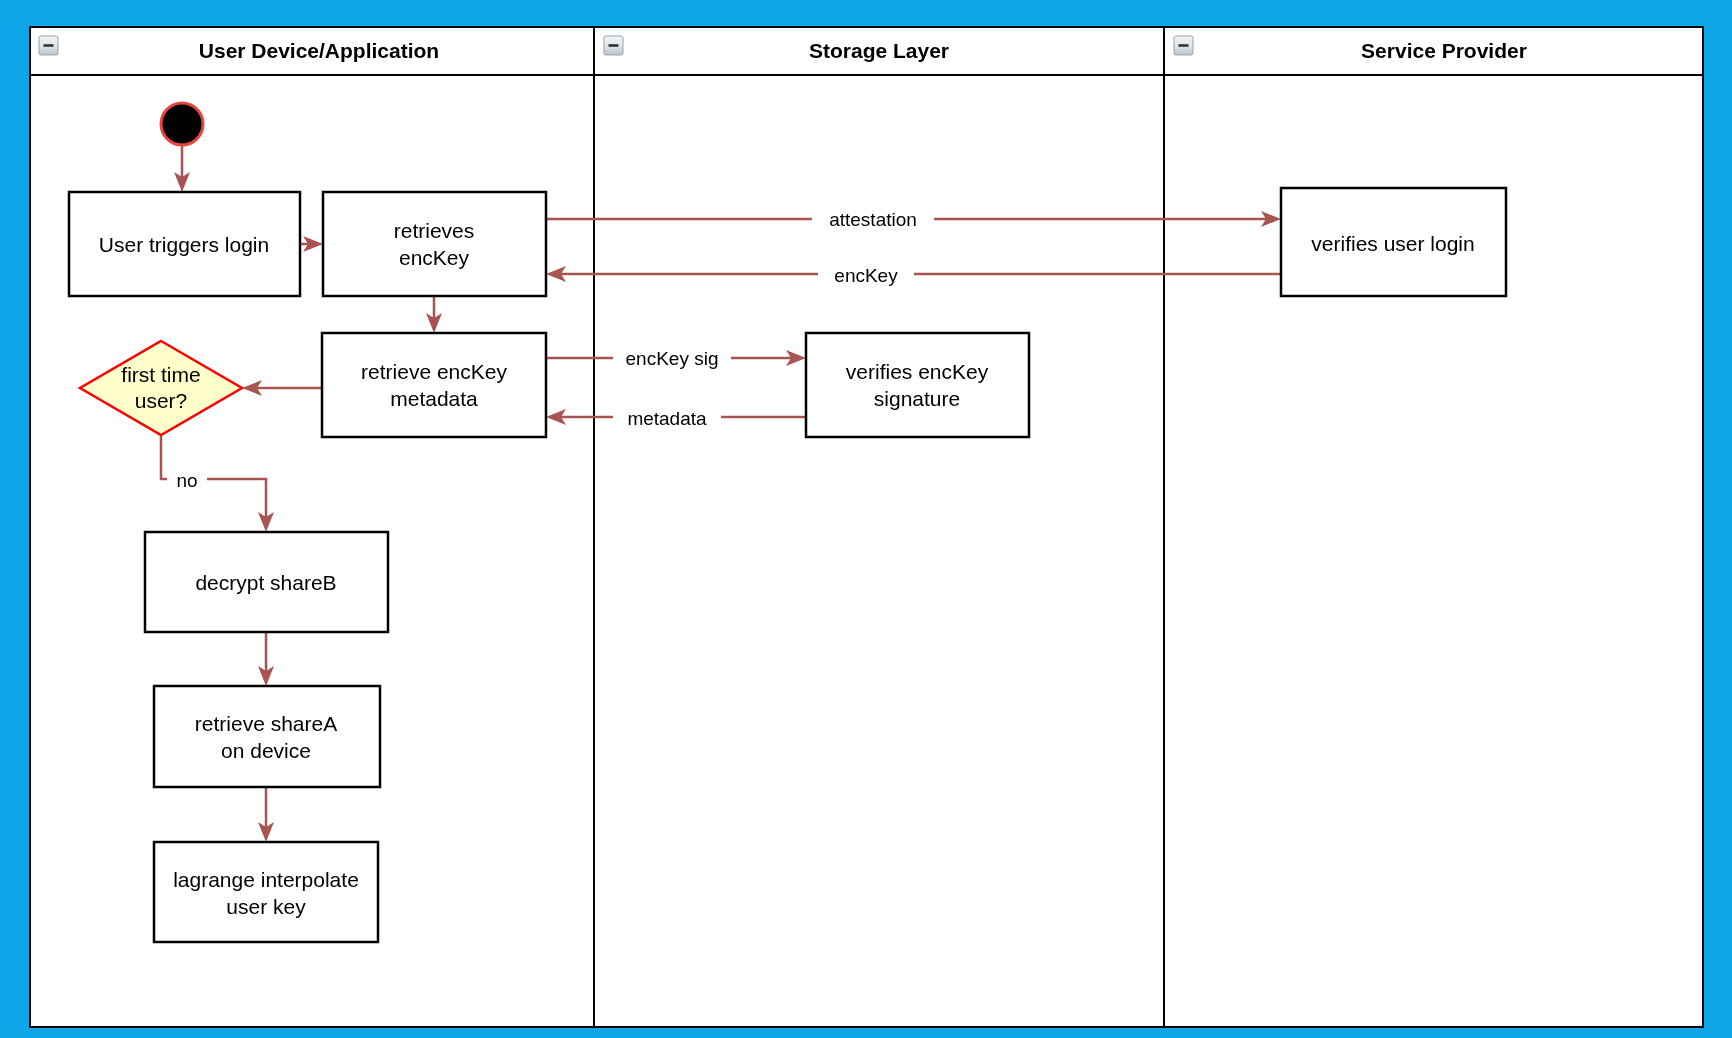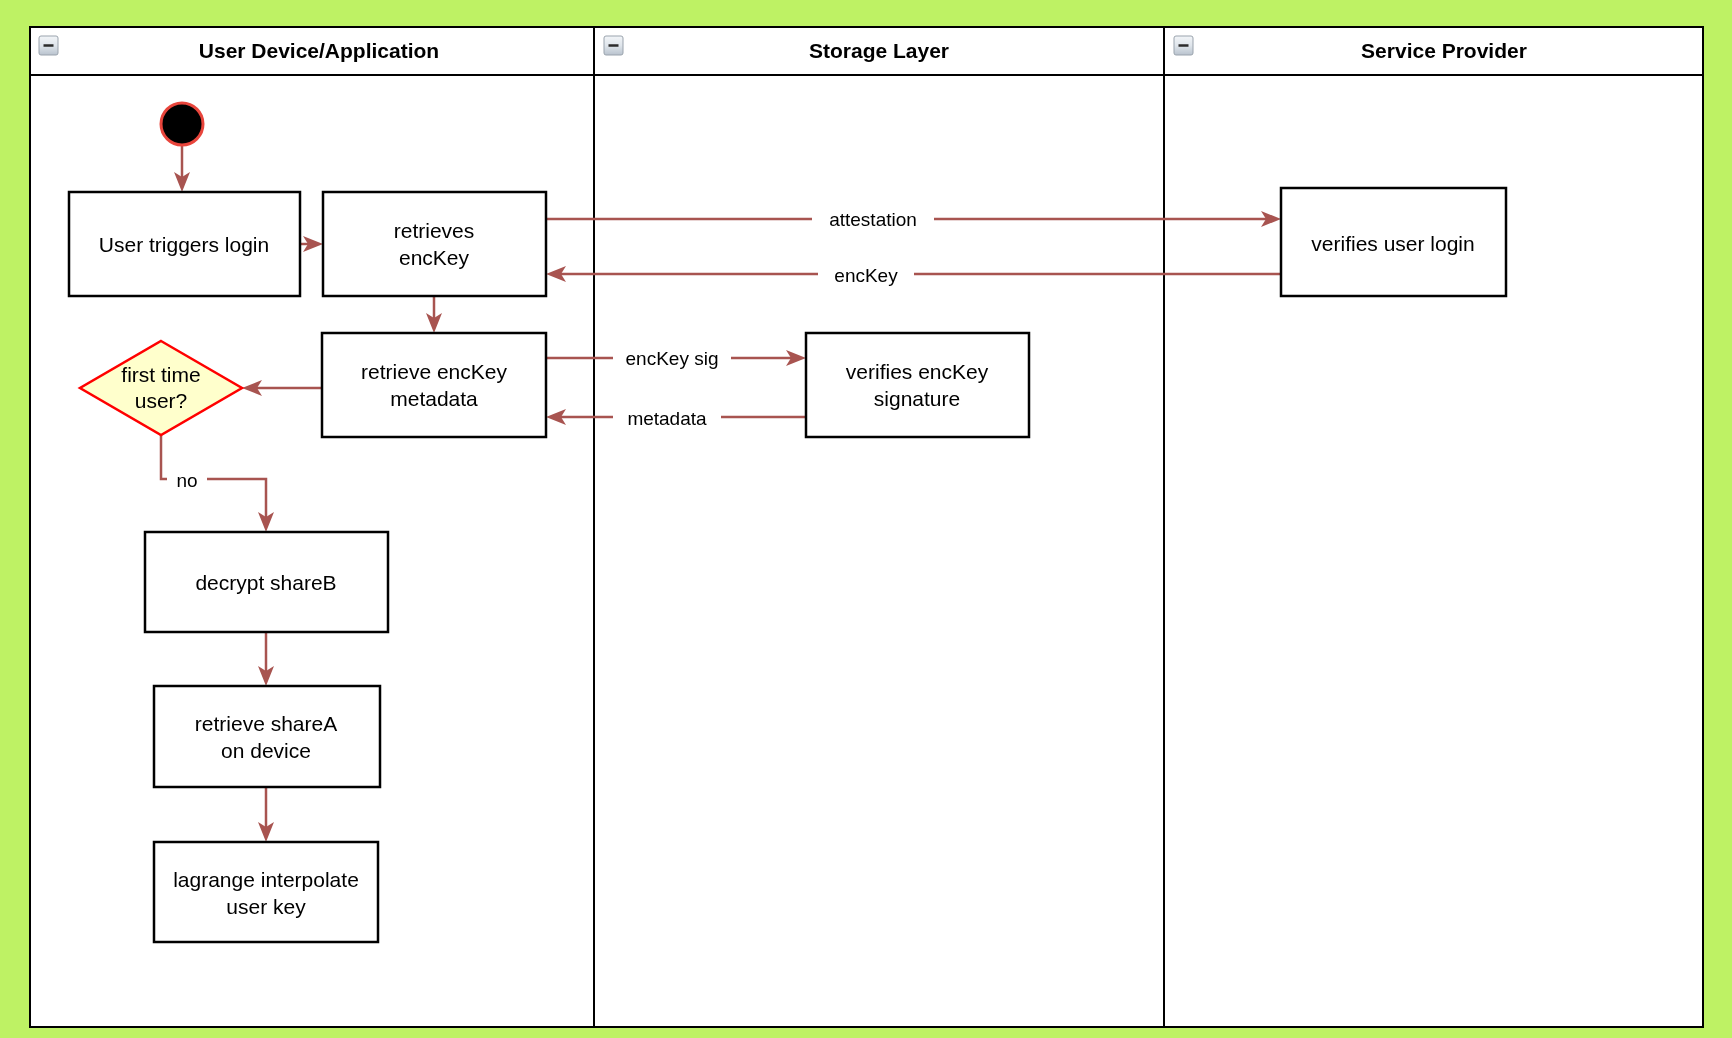--- a/index.html
+++ b/index.html
@@ -5,21 +5,21 @@
   html, body {
     margin: 0;
     padding: 0;
     background: #ffffff;
     font-family: "Liberation Sans", sans-serif;
   }
   #canvas {
     position: relative;
     width: 1732px;
     height: 1038px;
-    background: #bef264;
+    background: #0ea5e9;
     overflow: hidden;
   }
   svg#diagram {
     position: absolute;
     left: 0;
     top: 0;
     width: 1732px;
     height: 1038px;
   }
   .lane-rect {

